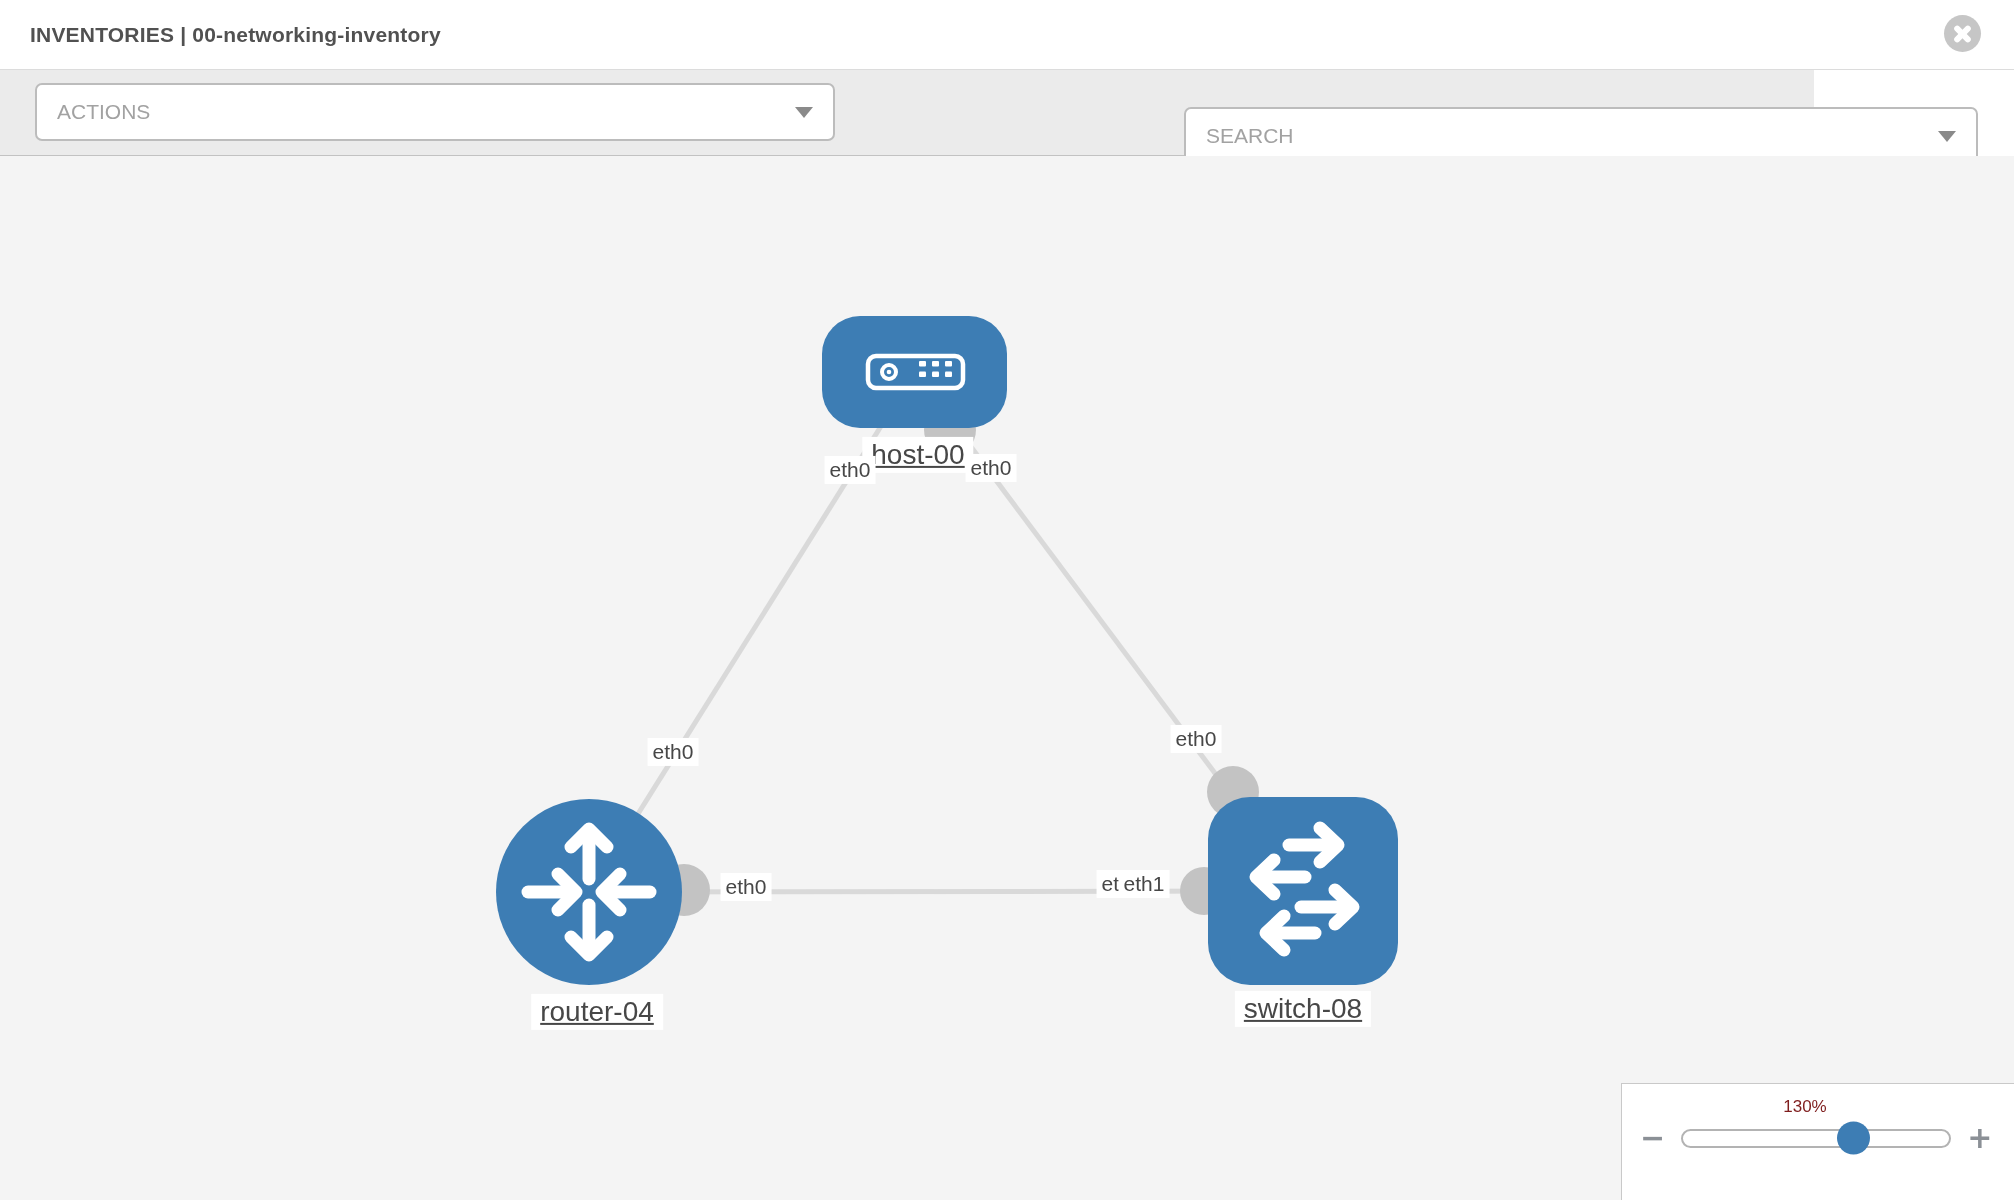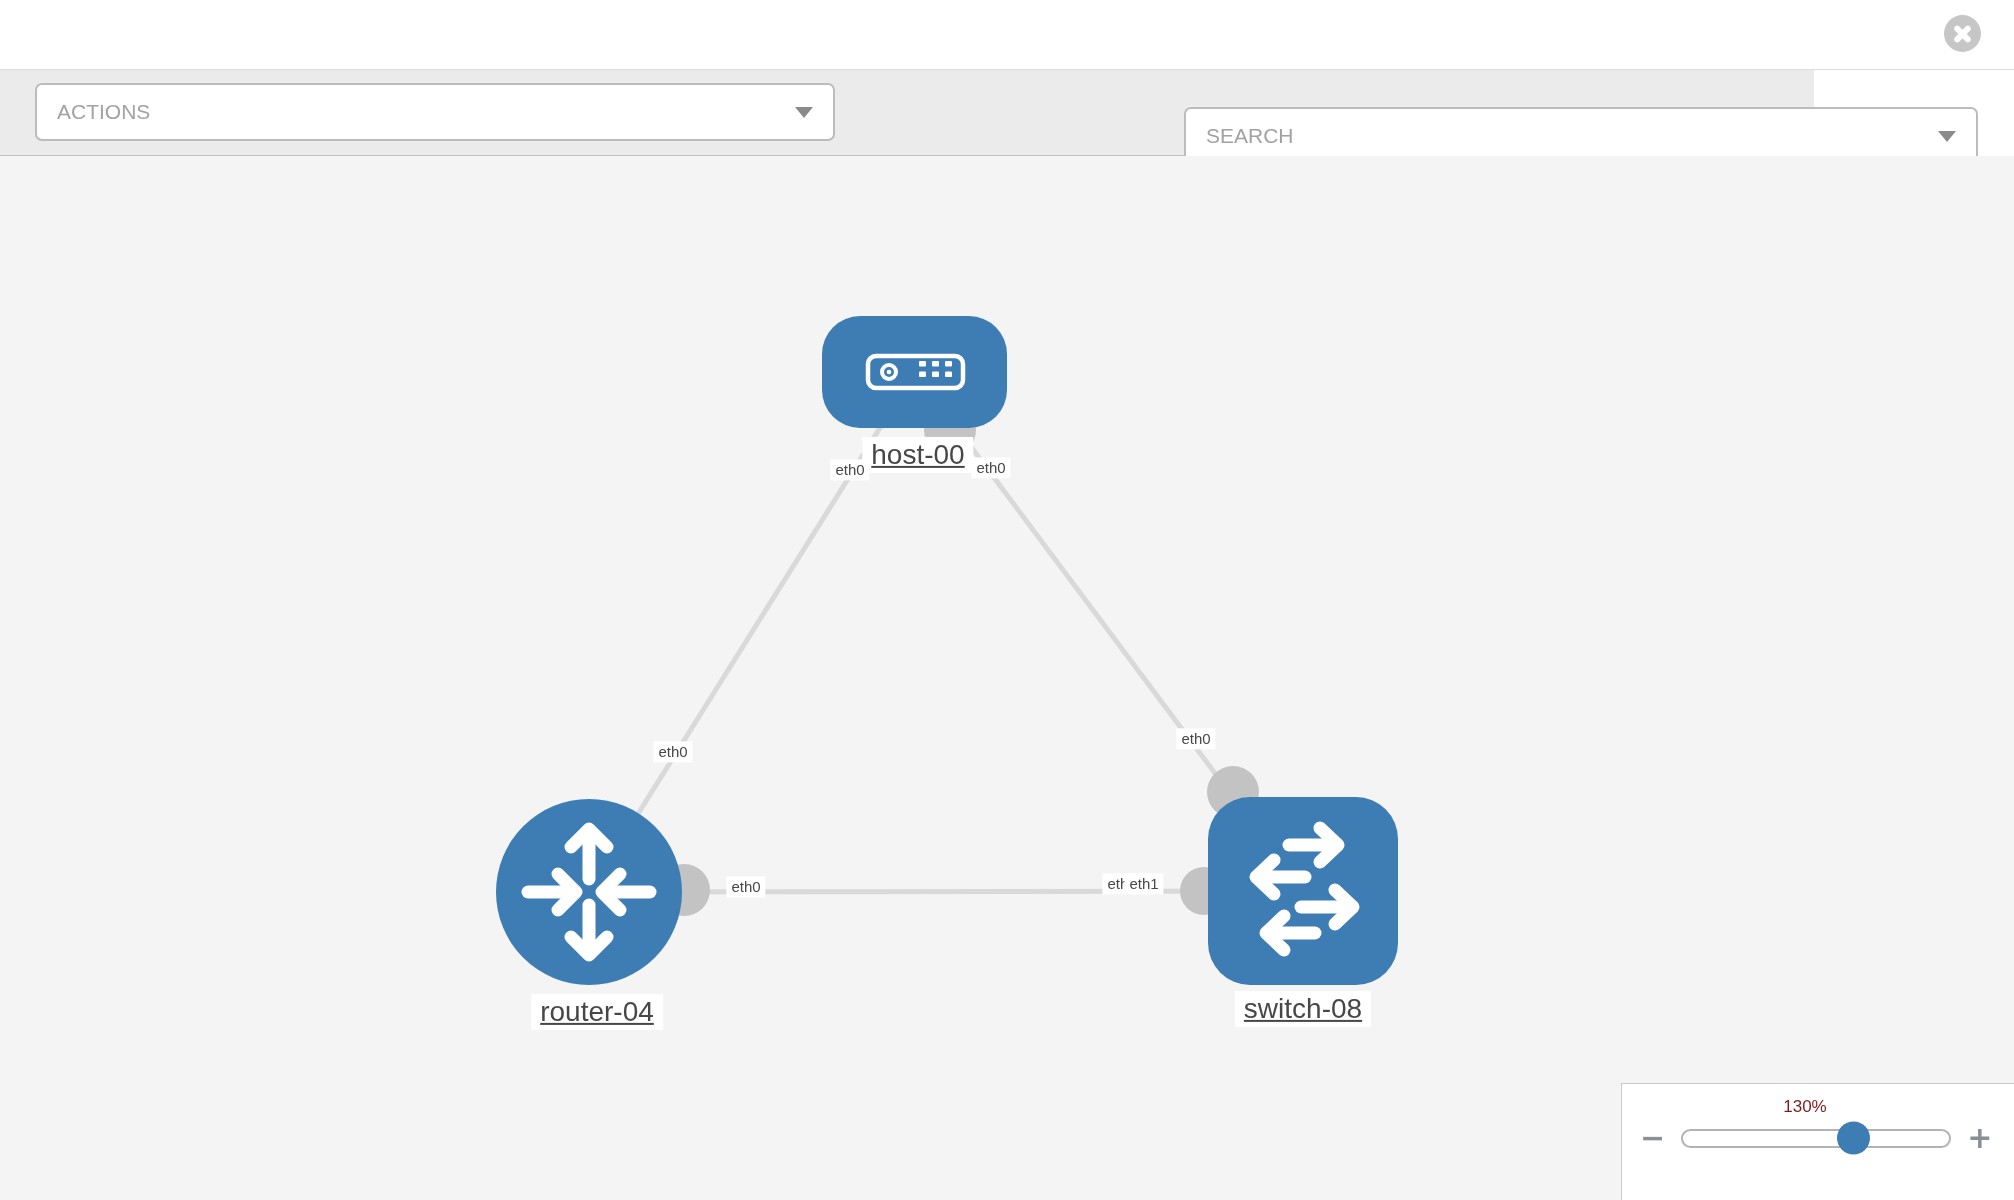--- a/index.html
+++ b/index.html
@@ -46,21 +46,21 @@
   
   .canvas{
     position:absolute;top:156px;left:0;width:2014px;height:1044px;background:#f4f4f4;overflow:hidden;
   }
   .topo{position:absolute;top:0;left:0;}
   .chip{
     position:absolute;transform:translate(-50%,-50%);background:#ffffff;color:#474747;
     white-space:nowrap;line-height:1.15;
   }
   .chip.node-label{font-size:28px;padding:2px 9px;text-decoration:underline;}
-  .chip.iface{font-size:15px;padding:2px 5px;}
+  .chip.iface{font-size:21px;padding:2px 5px;}
   
   .zoom-panel{
     position:absolute;left:1621px;top:927px;width:400px;height:125px;background:#fff;
     border:1px solid #c9c9c9;box-sizing:border-box;
   }
   .zoom-pct{margin-top:13px;width:366px;text-align:center;font-size:17px;color:#7f1d1d;}
   .zoom-row{display:flex;align-items:center;margin-top:6px;padding:0 18px;}
   .zoom-minus,.zoom-plus{
     font-size:30px;font-weight:700;color:#8b9096;line-height:30px;background:none;border:none;
     padding:0;cursor:pointer;font-family:"DejaVu Sans", sans-serif;
@@ -71,20 +71,21 @@
   }
   .zoom-handle{
     position:absolute;left:calc(64% - 16px);top:50%;transform:translateY(-50%);
     width:33px;height:33px;border-radius:50%;background:#3d7db4;cursor:grab;
   }
 </style>
 </head>
 <body>
 
 <header class="hdr">
+  <h1>INVENTORIES | 00-networking-inventory</h1>
   <button class="close-btn">
     <span class="x1"></span>
     <span class="x2"></span>
   </button>
 </header>
 
 <div class="toolbar">
   <div class="select sel-actions">
     <span>ACTIONS</span>
     <span class="caret"></span>

